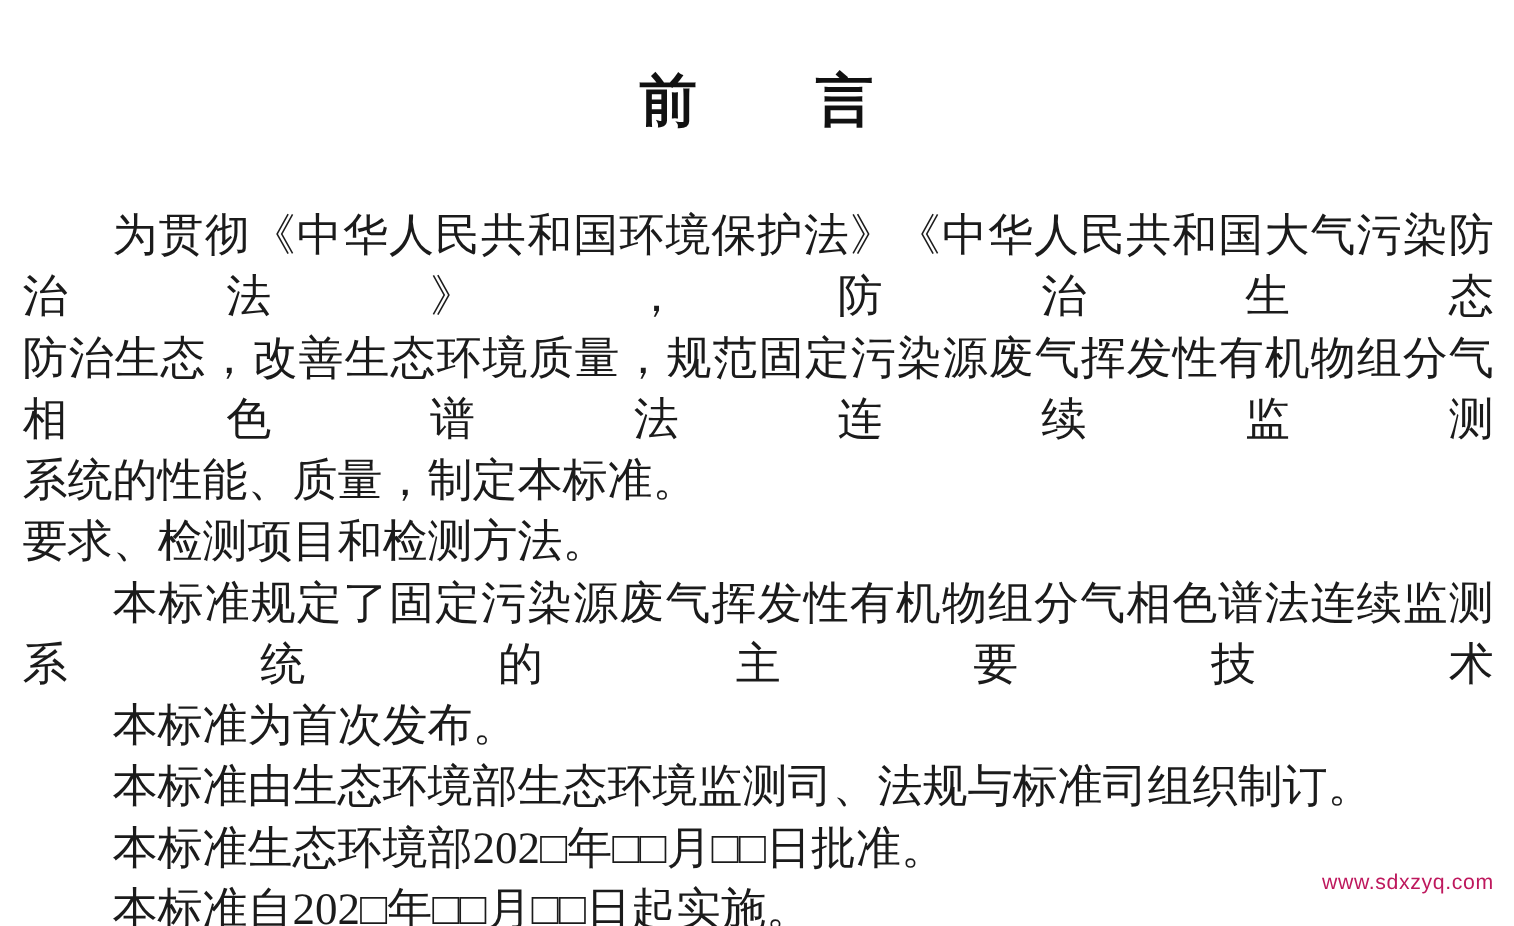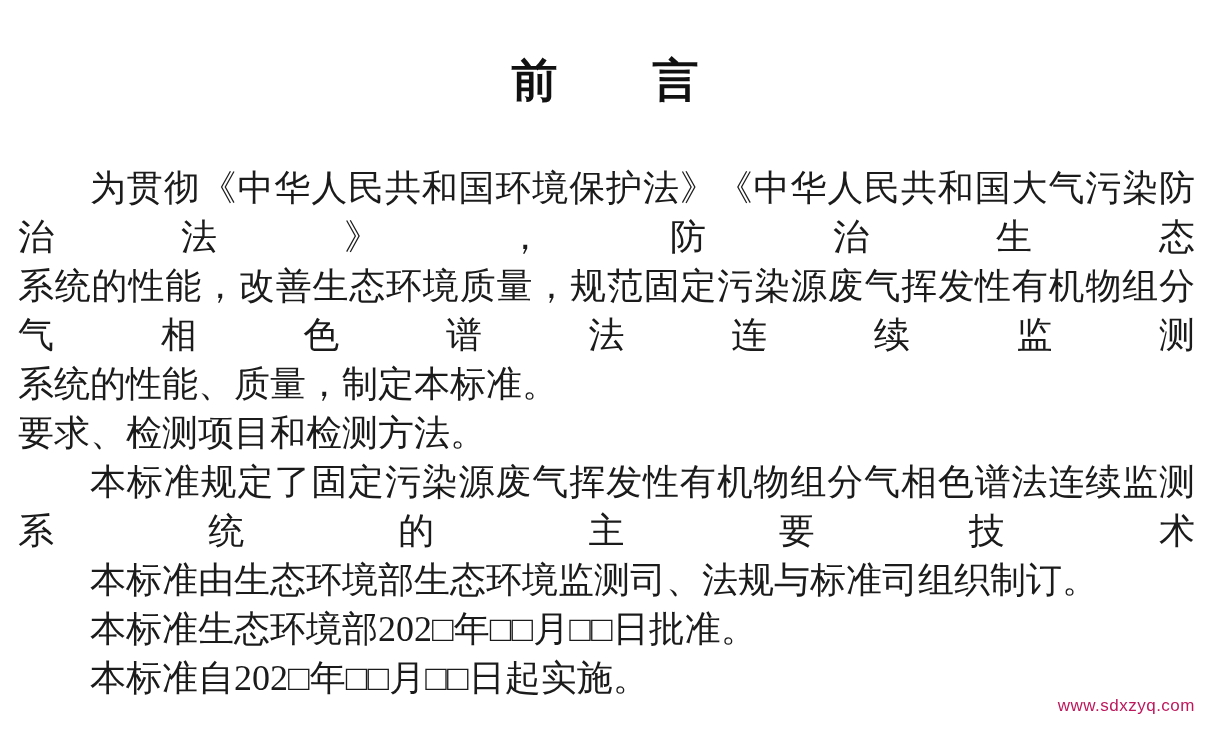--- a/index.html
+++ b/index.html
@@ -60,29 +60,32 @@
 <body>
 
 <div class="page">
 
   <h1 class="doc-title">前　　言</h1>
 
   <div class="doc-body">
 
     <div class="para">
       <div class="line first full">为贯彻《中华人民共和国环境保护法》《中华人民共和国大气污染防治法》，防治生态</div>
-      <div class="line full">系统的性能，改善生态环境质量，规范固定污染源废气挥发性有机物组分气相色谱法连续监测</div>
+      <div class="line full">防治生态，改善生态环境质量，规范固定污染源废气挥发性有机物组分气相色谱法连续监测</div>
       <div class="line">系统的性能、质量，制定本标准。</div>
     </div>
 
     <div class="para">
       <div class="line">要求、检测项目和检测方法。</div>
       <div class="line first full">本标准规定了固定污染源废气挥发性有机物组分气相色谱法连续监测系统的主要技术</div>
     </div>
 
+    <div class="para">
+      <div class="line first">本标准为首次发布。</div>
+    </div>
 
     <div class="para">
       <div class="line first">本标准由生态环境部生态环境监测司、法规与标准司组织制订。</div>
     </div>
 
 
     <div class="para">
       <div class="line first">本标准生态环境部202□年□□月□□日批准。</div>
     </div>
 

